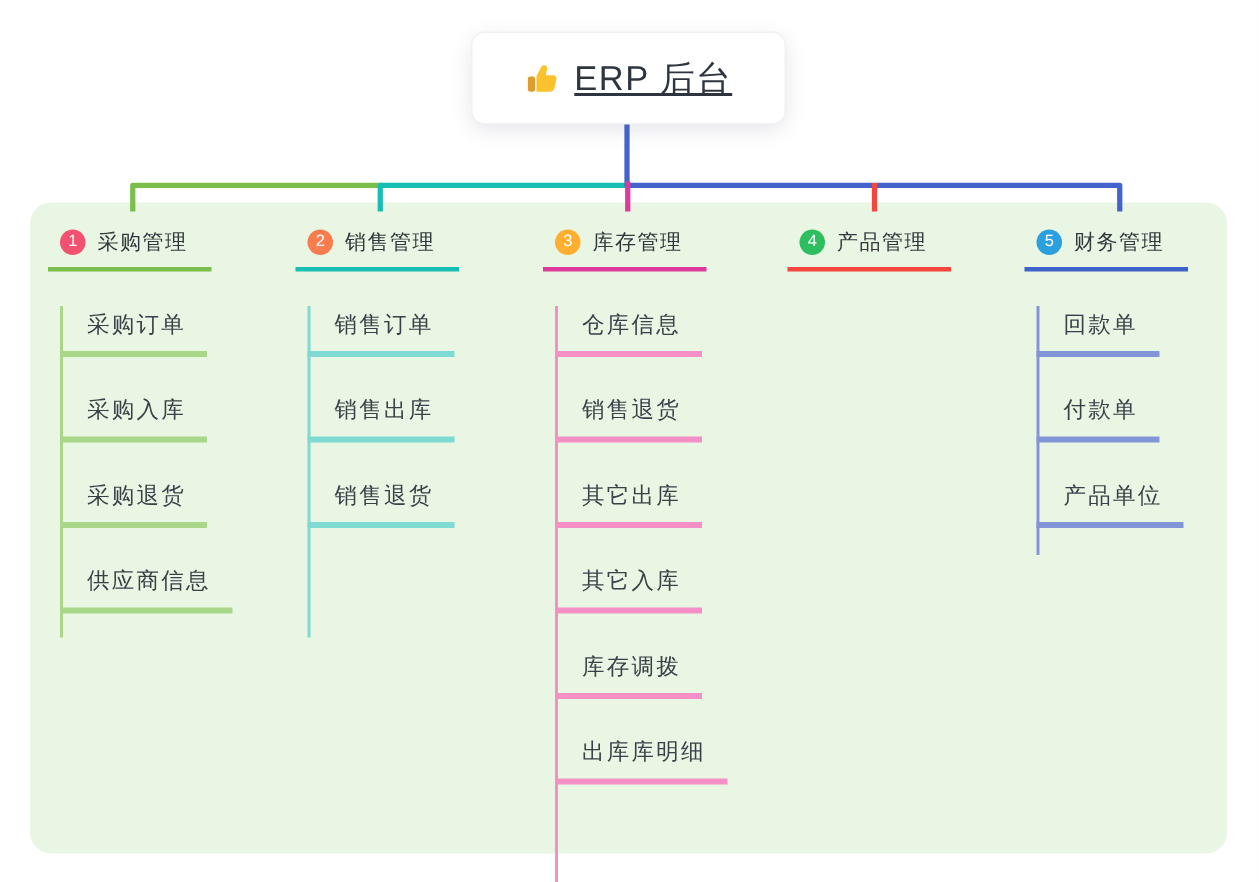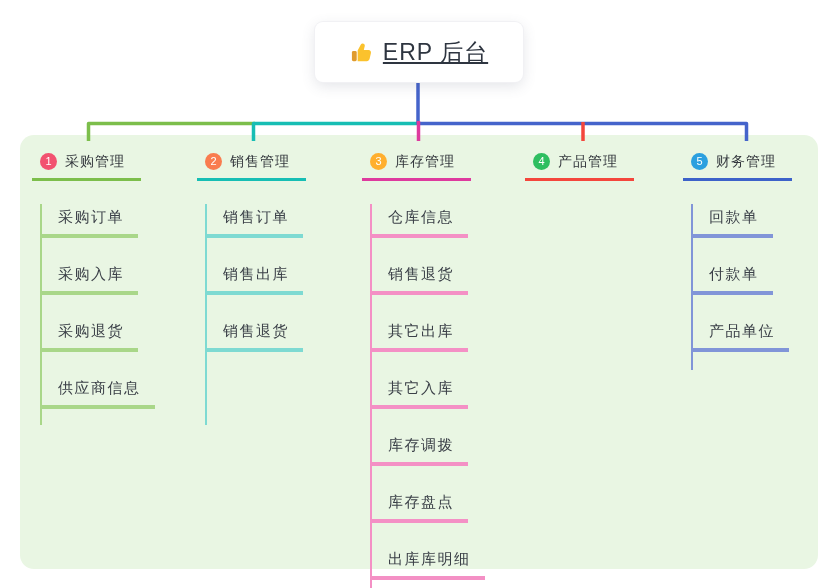--- a/index.html
+++ b/index.html
@@ -116,21 +116,20 @@
       <span class="badge">3</span>
       <span class="t">库存管理</span>
     </div>
     <div class="children">
       <div class="spine sp3"></div>
       <div class="child">仓库信息</div>
       <div class="child">销售退货</div>
       <div class="child">其它出库</div>
       <div class="child">其它入库</div>
       <div class="child">库存调拨</div>
-      <div class="child">库存盘点</div>
       <div class="child">出库库明细</div>
     </div>
   </div>
 
   <div class="branch b4">
     <div class="branch-title">
       <span class="badge">4</span>
       <span class="t">产品管理</span>
     </div>
   </div>

